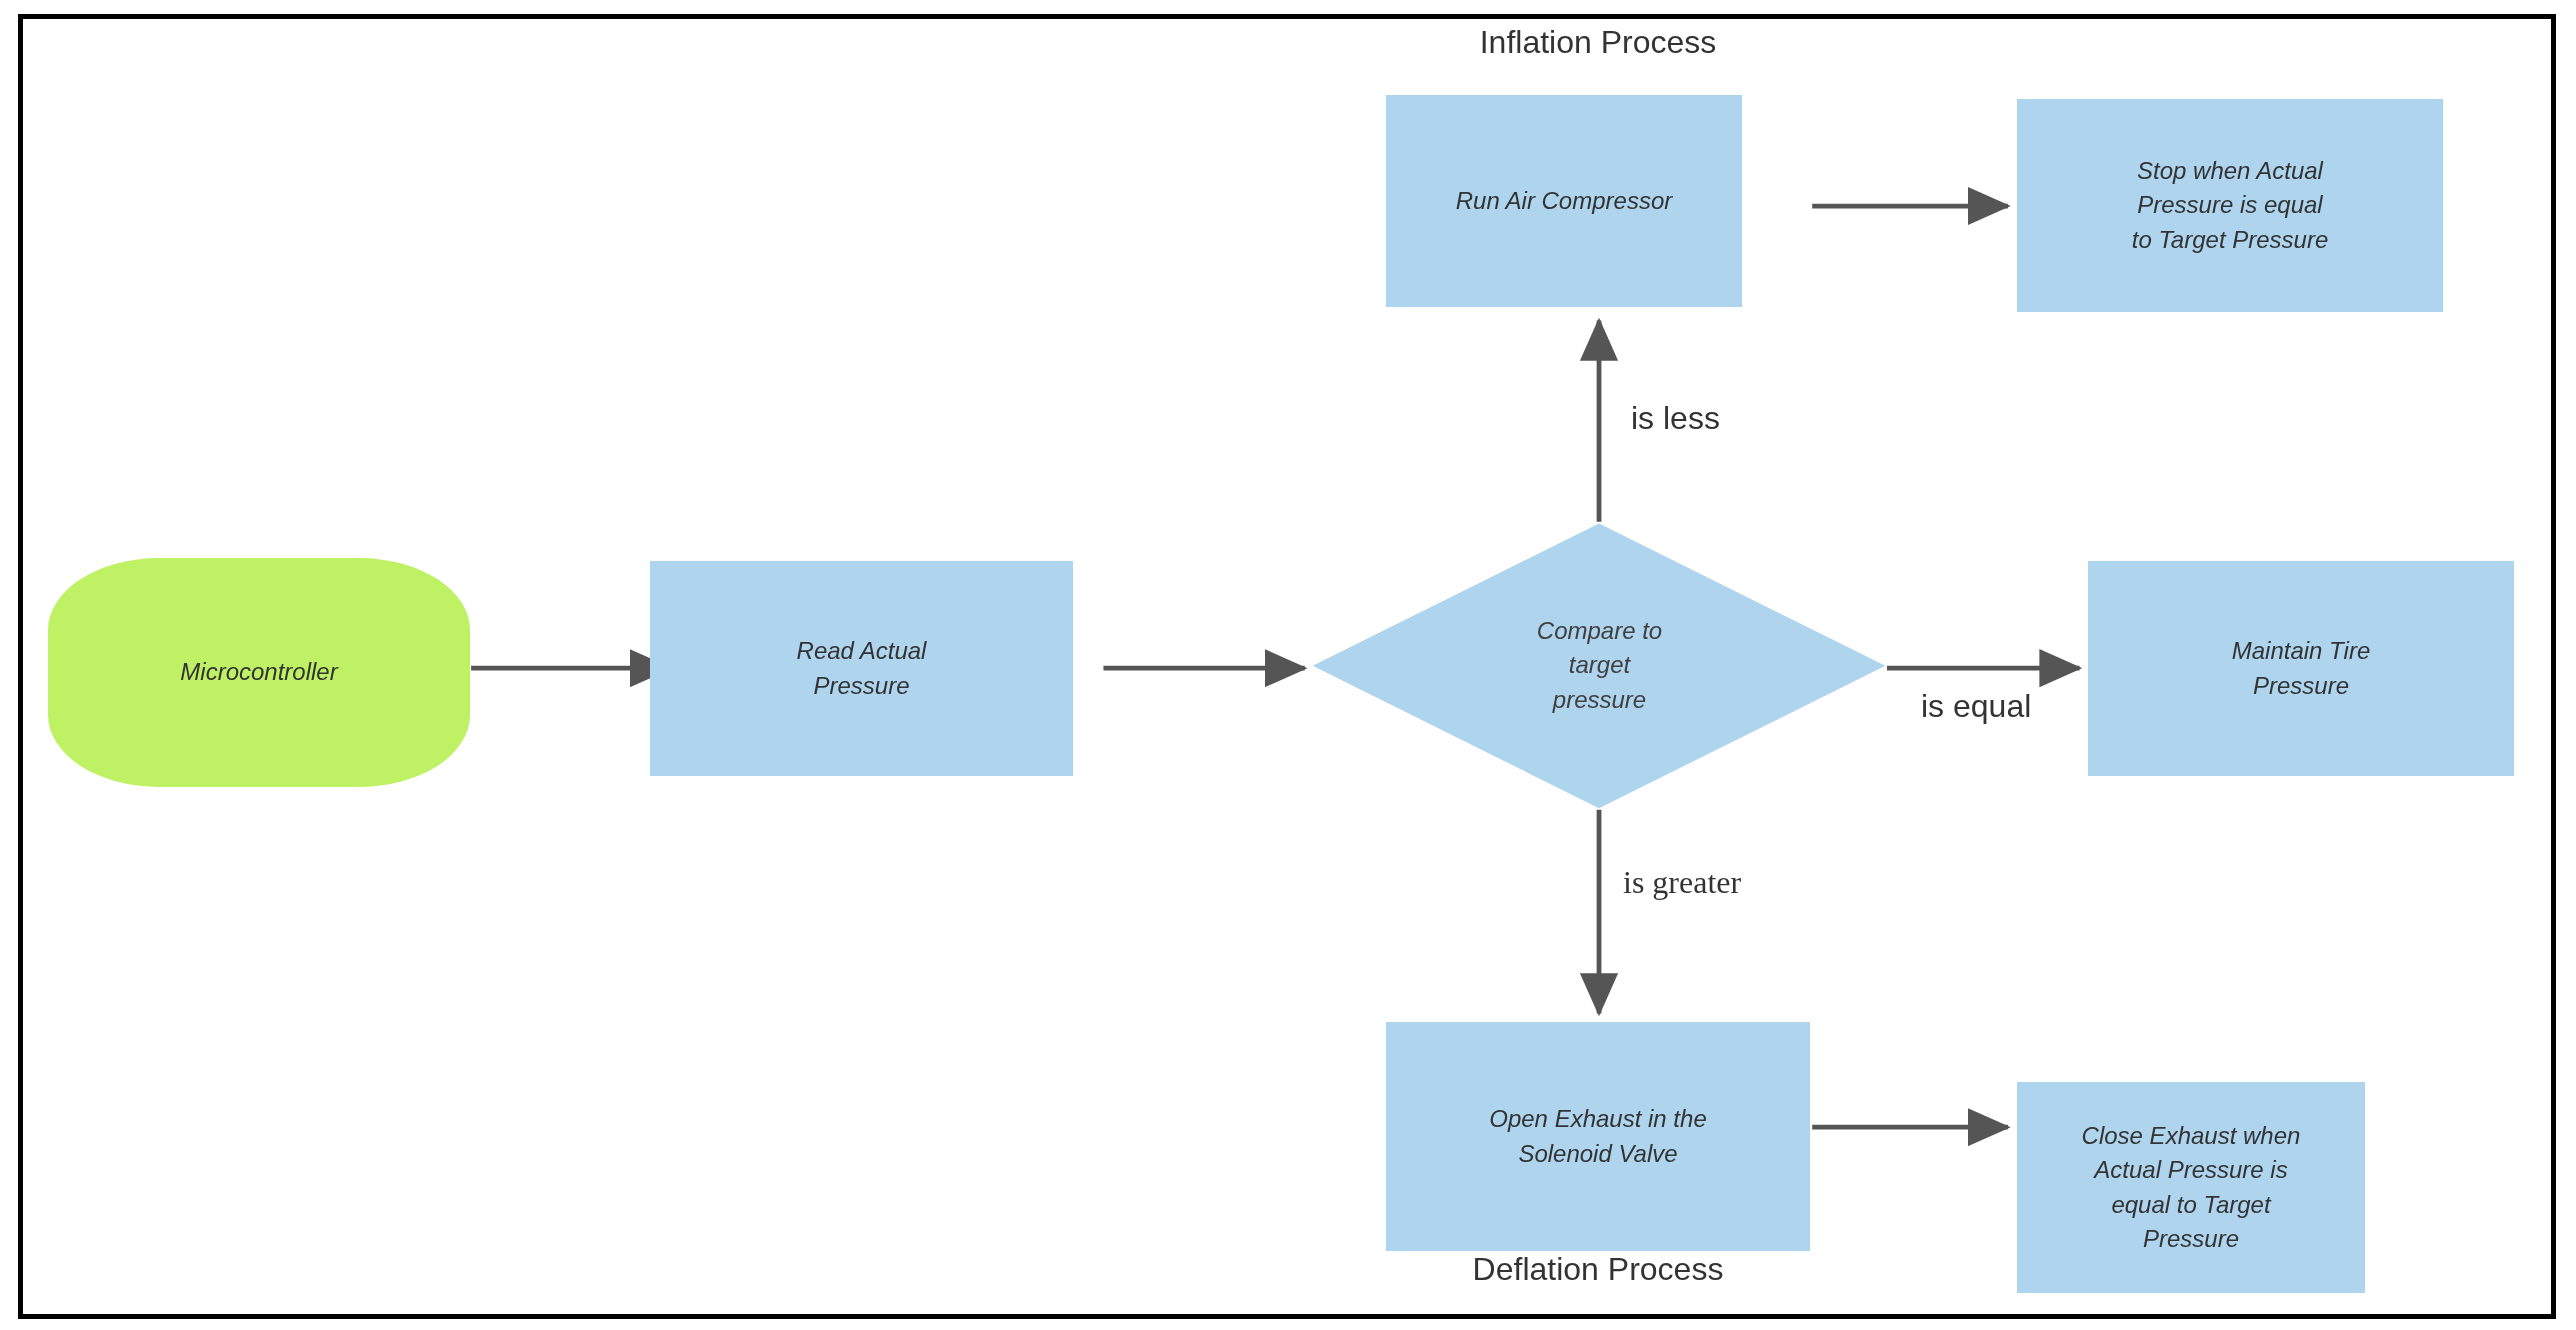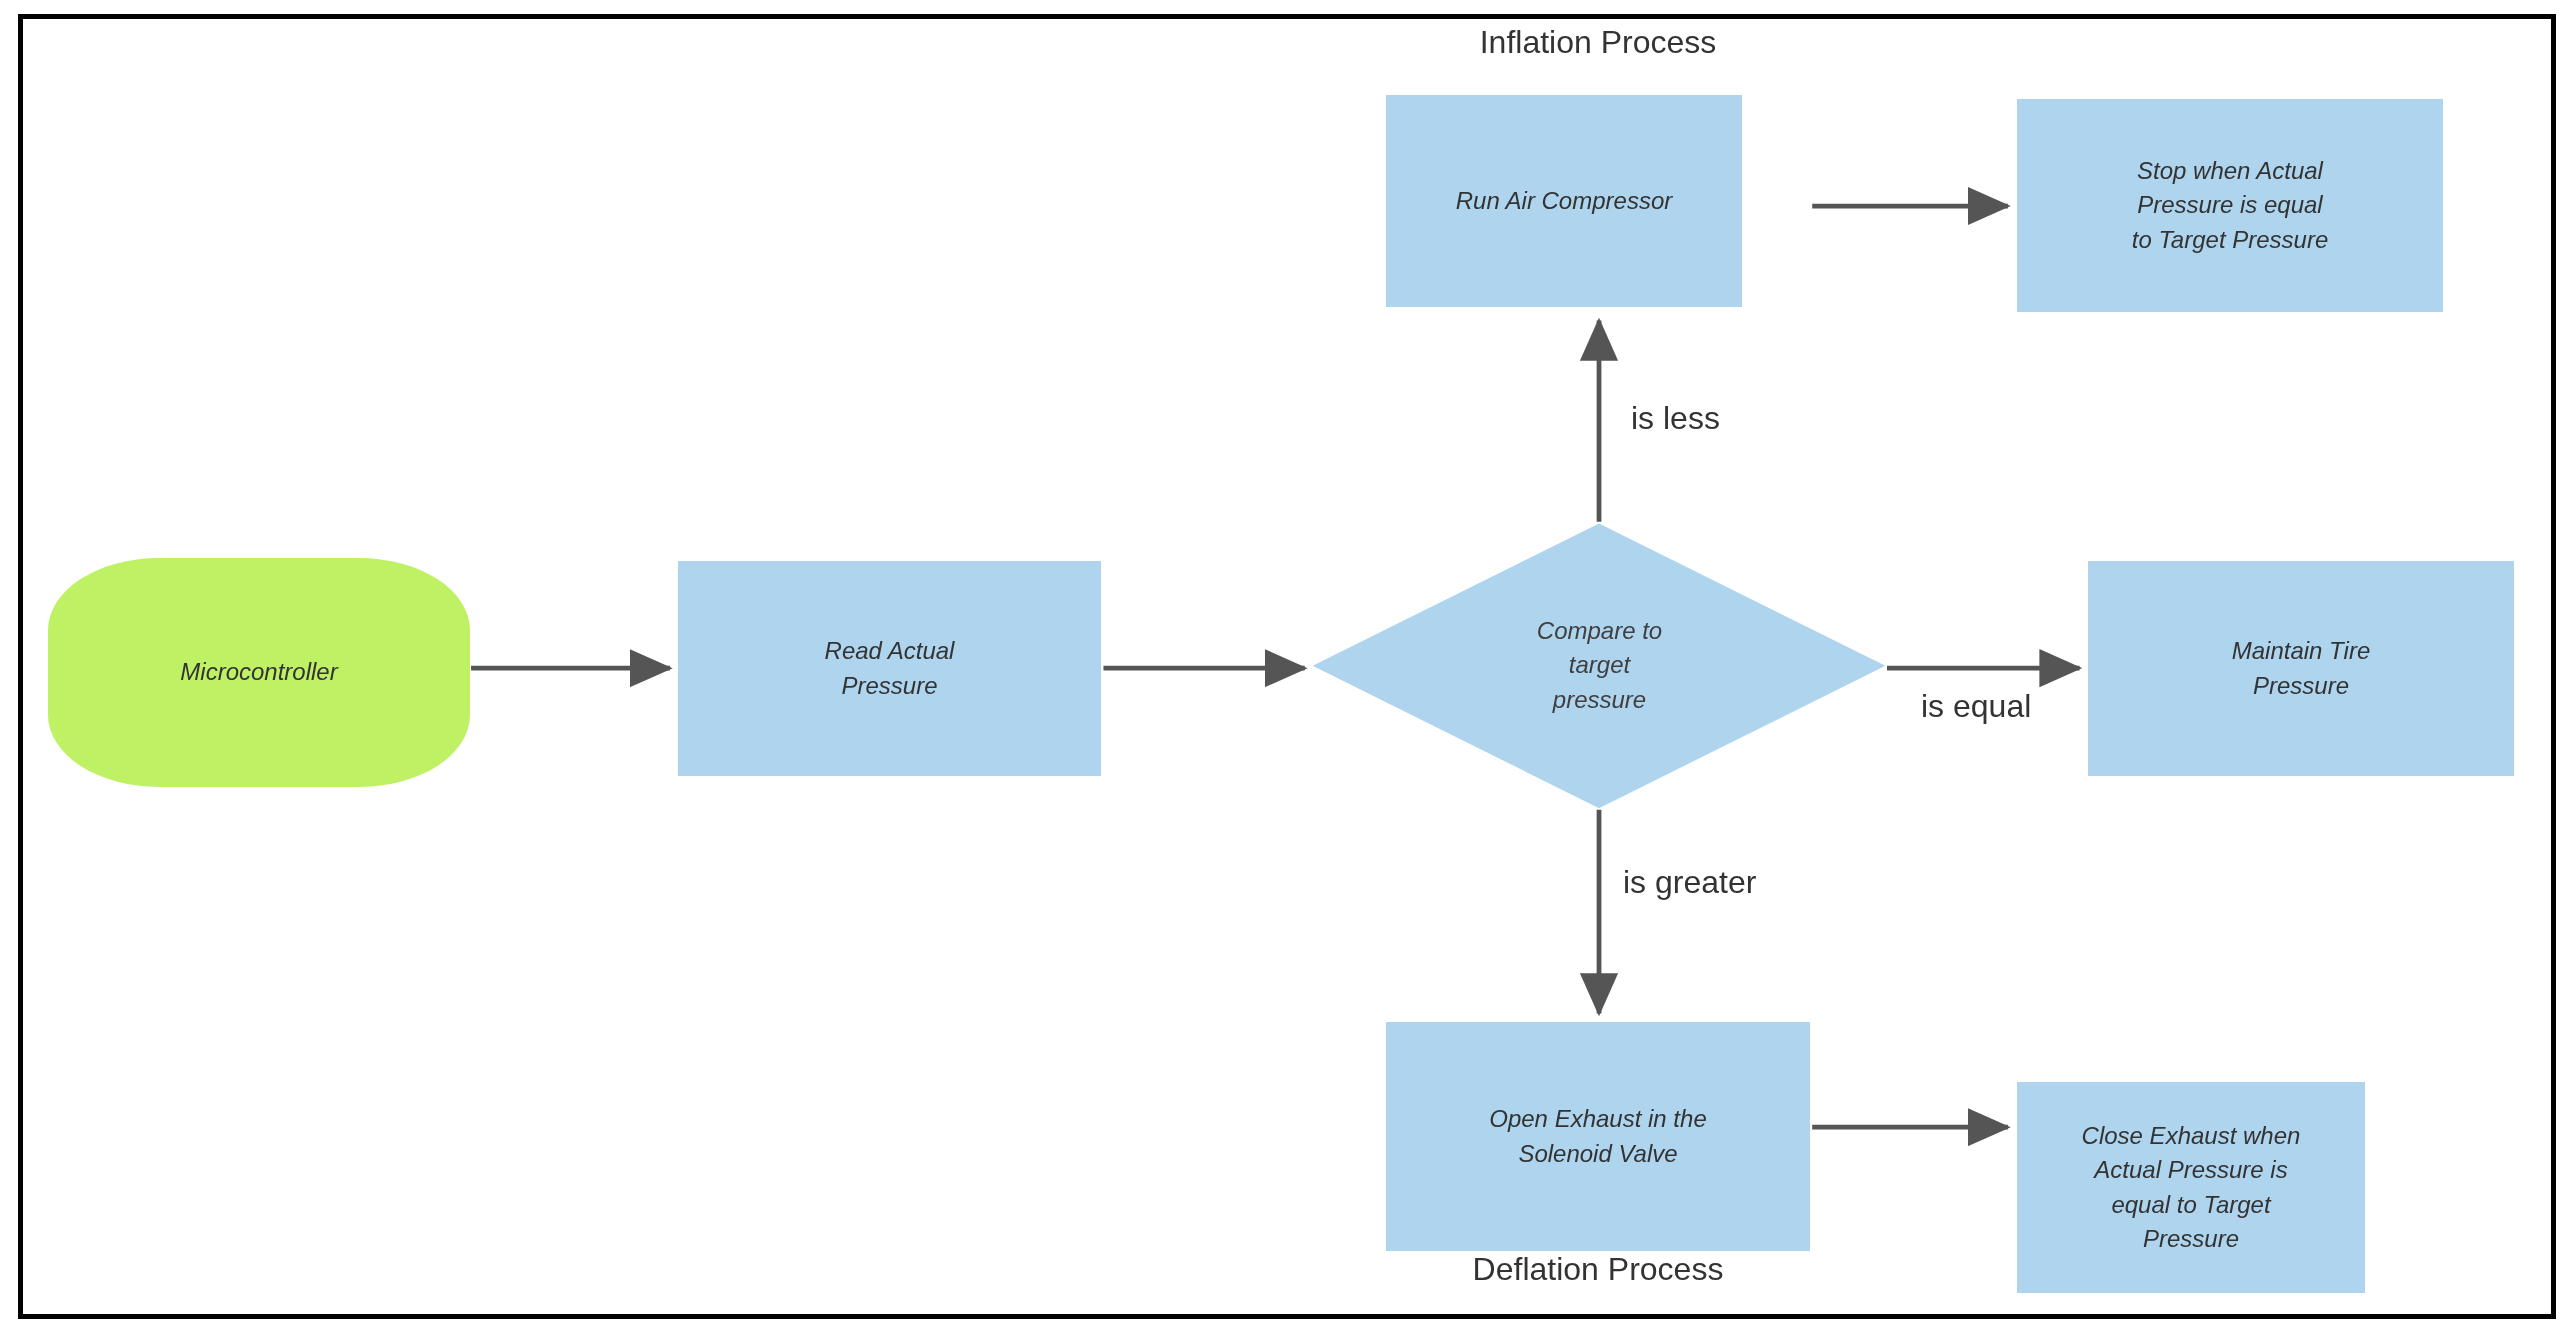--- a/index.html
+++ b/index.html
@@ -70,35 +70,35 @@
   .edge-label {
     position: absolute;
     color: #333333;
     font-size: 32px;
     line-height: 1.3;
     white-space: nowrap;
   }
 
   
   #node-microcontroller { left: 48px;   top: 558px;  width: 422px; height: 229px; }
-  #node-read-pressure   { left: 678px;  top: 561px;  width: 423px; height: 215px; }
+  #node-read-pressure   { left: 650px;  top: 561px;  width: 423px; height: 215px; }
   #node-compare         { left: 1313px; top: 523px;  width: 573px; height: 285px; }
   #node-run-compressor  { left: 1386px; top: 95px;  width: 356px; height: 212px; }
   #node-stop-inflate    { left: 2017px; top: 99px;  width: 426px; height: 213px; }
   #node-maintain        { left: 2088px; top: 561px;  width: 426px; height: 215px; }
   #node-open-exhaust    { left: 1386px; top: 1022px; width: 424px; height: 229px; }
   #node-close-exhaust   { left: 2017px; top: 1082px; width: 348px; height: 211px; }
 
   
   #caption-inflation { left: 1386px; top: 22px;   width: 424px; }
   #caption-deflation { left: 1386px; top: 1249px; width: 424px; }
 
   
   #label-is-less    { left: 1631px; top: 398px; }
-  #label-is-greater { left: 1623px; top: 862px; }
+  #label-is-greater { left: 1623px; top: 862px; font-family: Liberation Serif, serif; }
   #label-is-equal   { left: 1881px; top: 686px; margin-left: 40px; }
 </style>
 </head>
 <body>
 
 <div id="canvas">
 
   <div id="frame-border"></div>
 
   <svg id="diagram-svg" viewBox="0 0 3238 1672" xmlns="http://www.w3.org/2000/svg">

